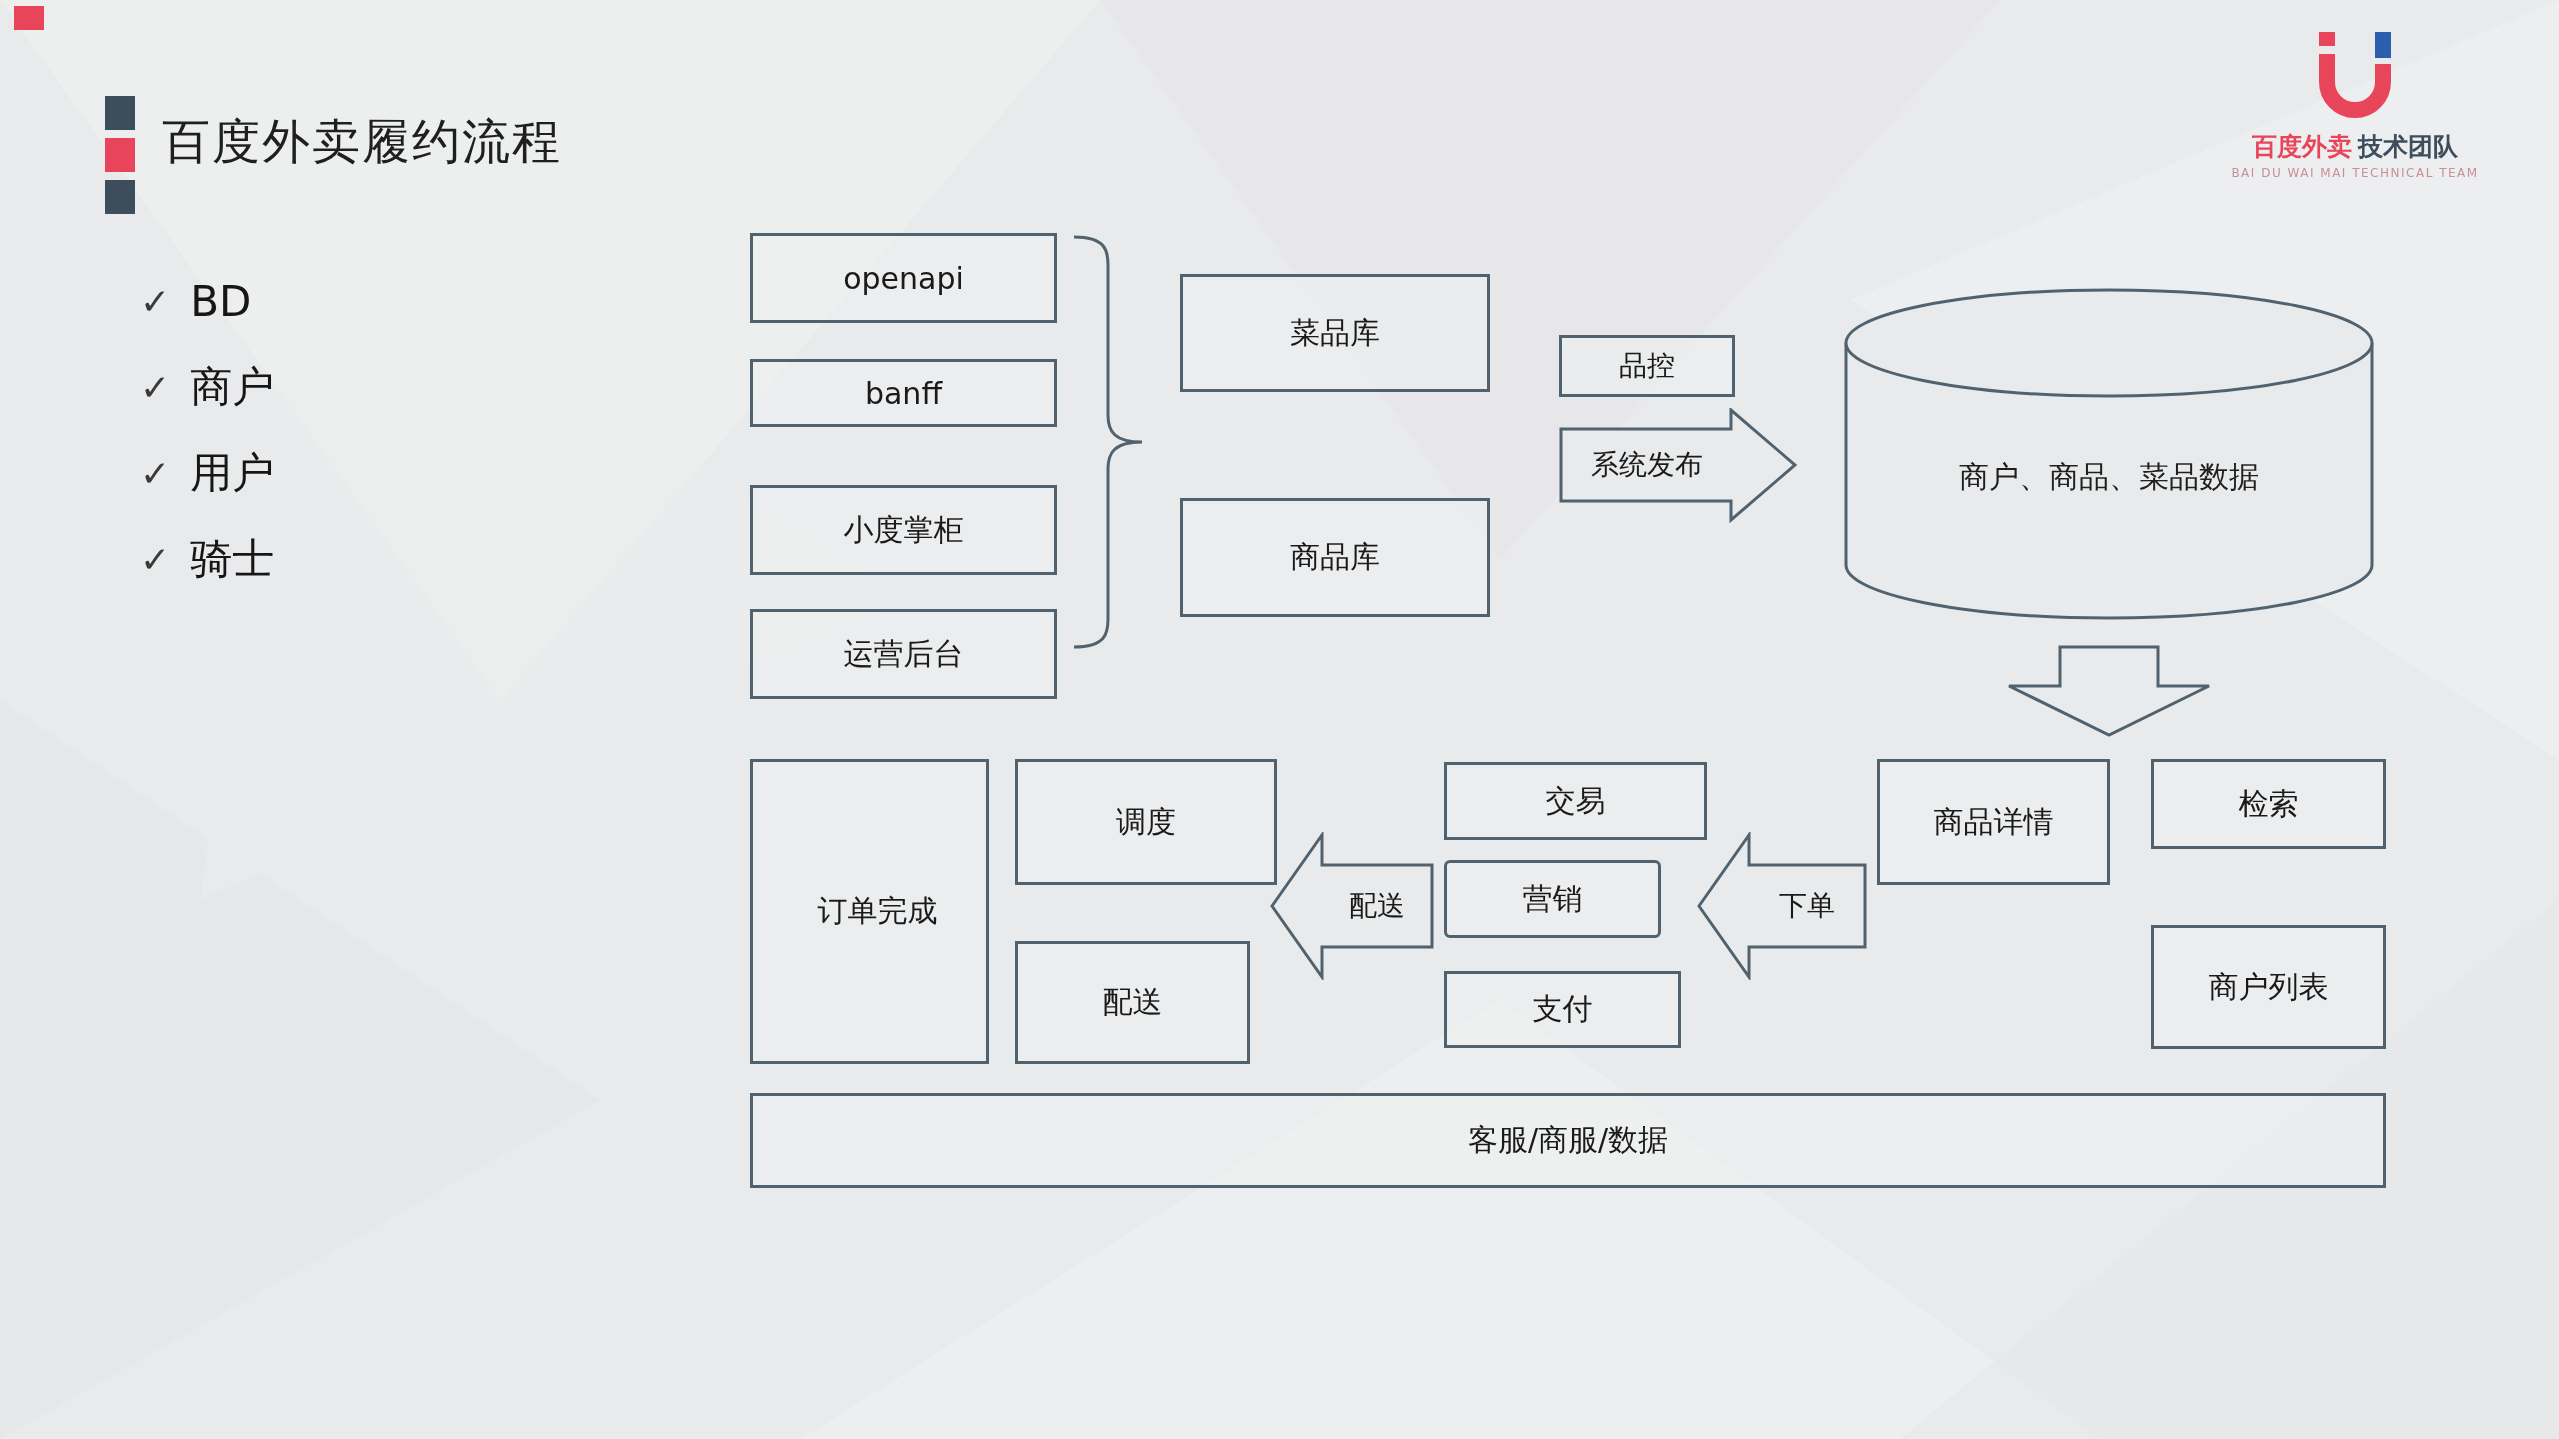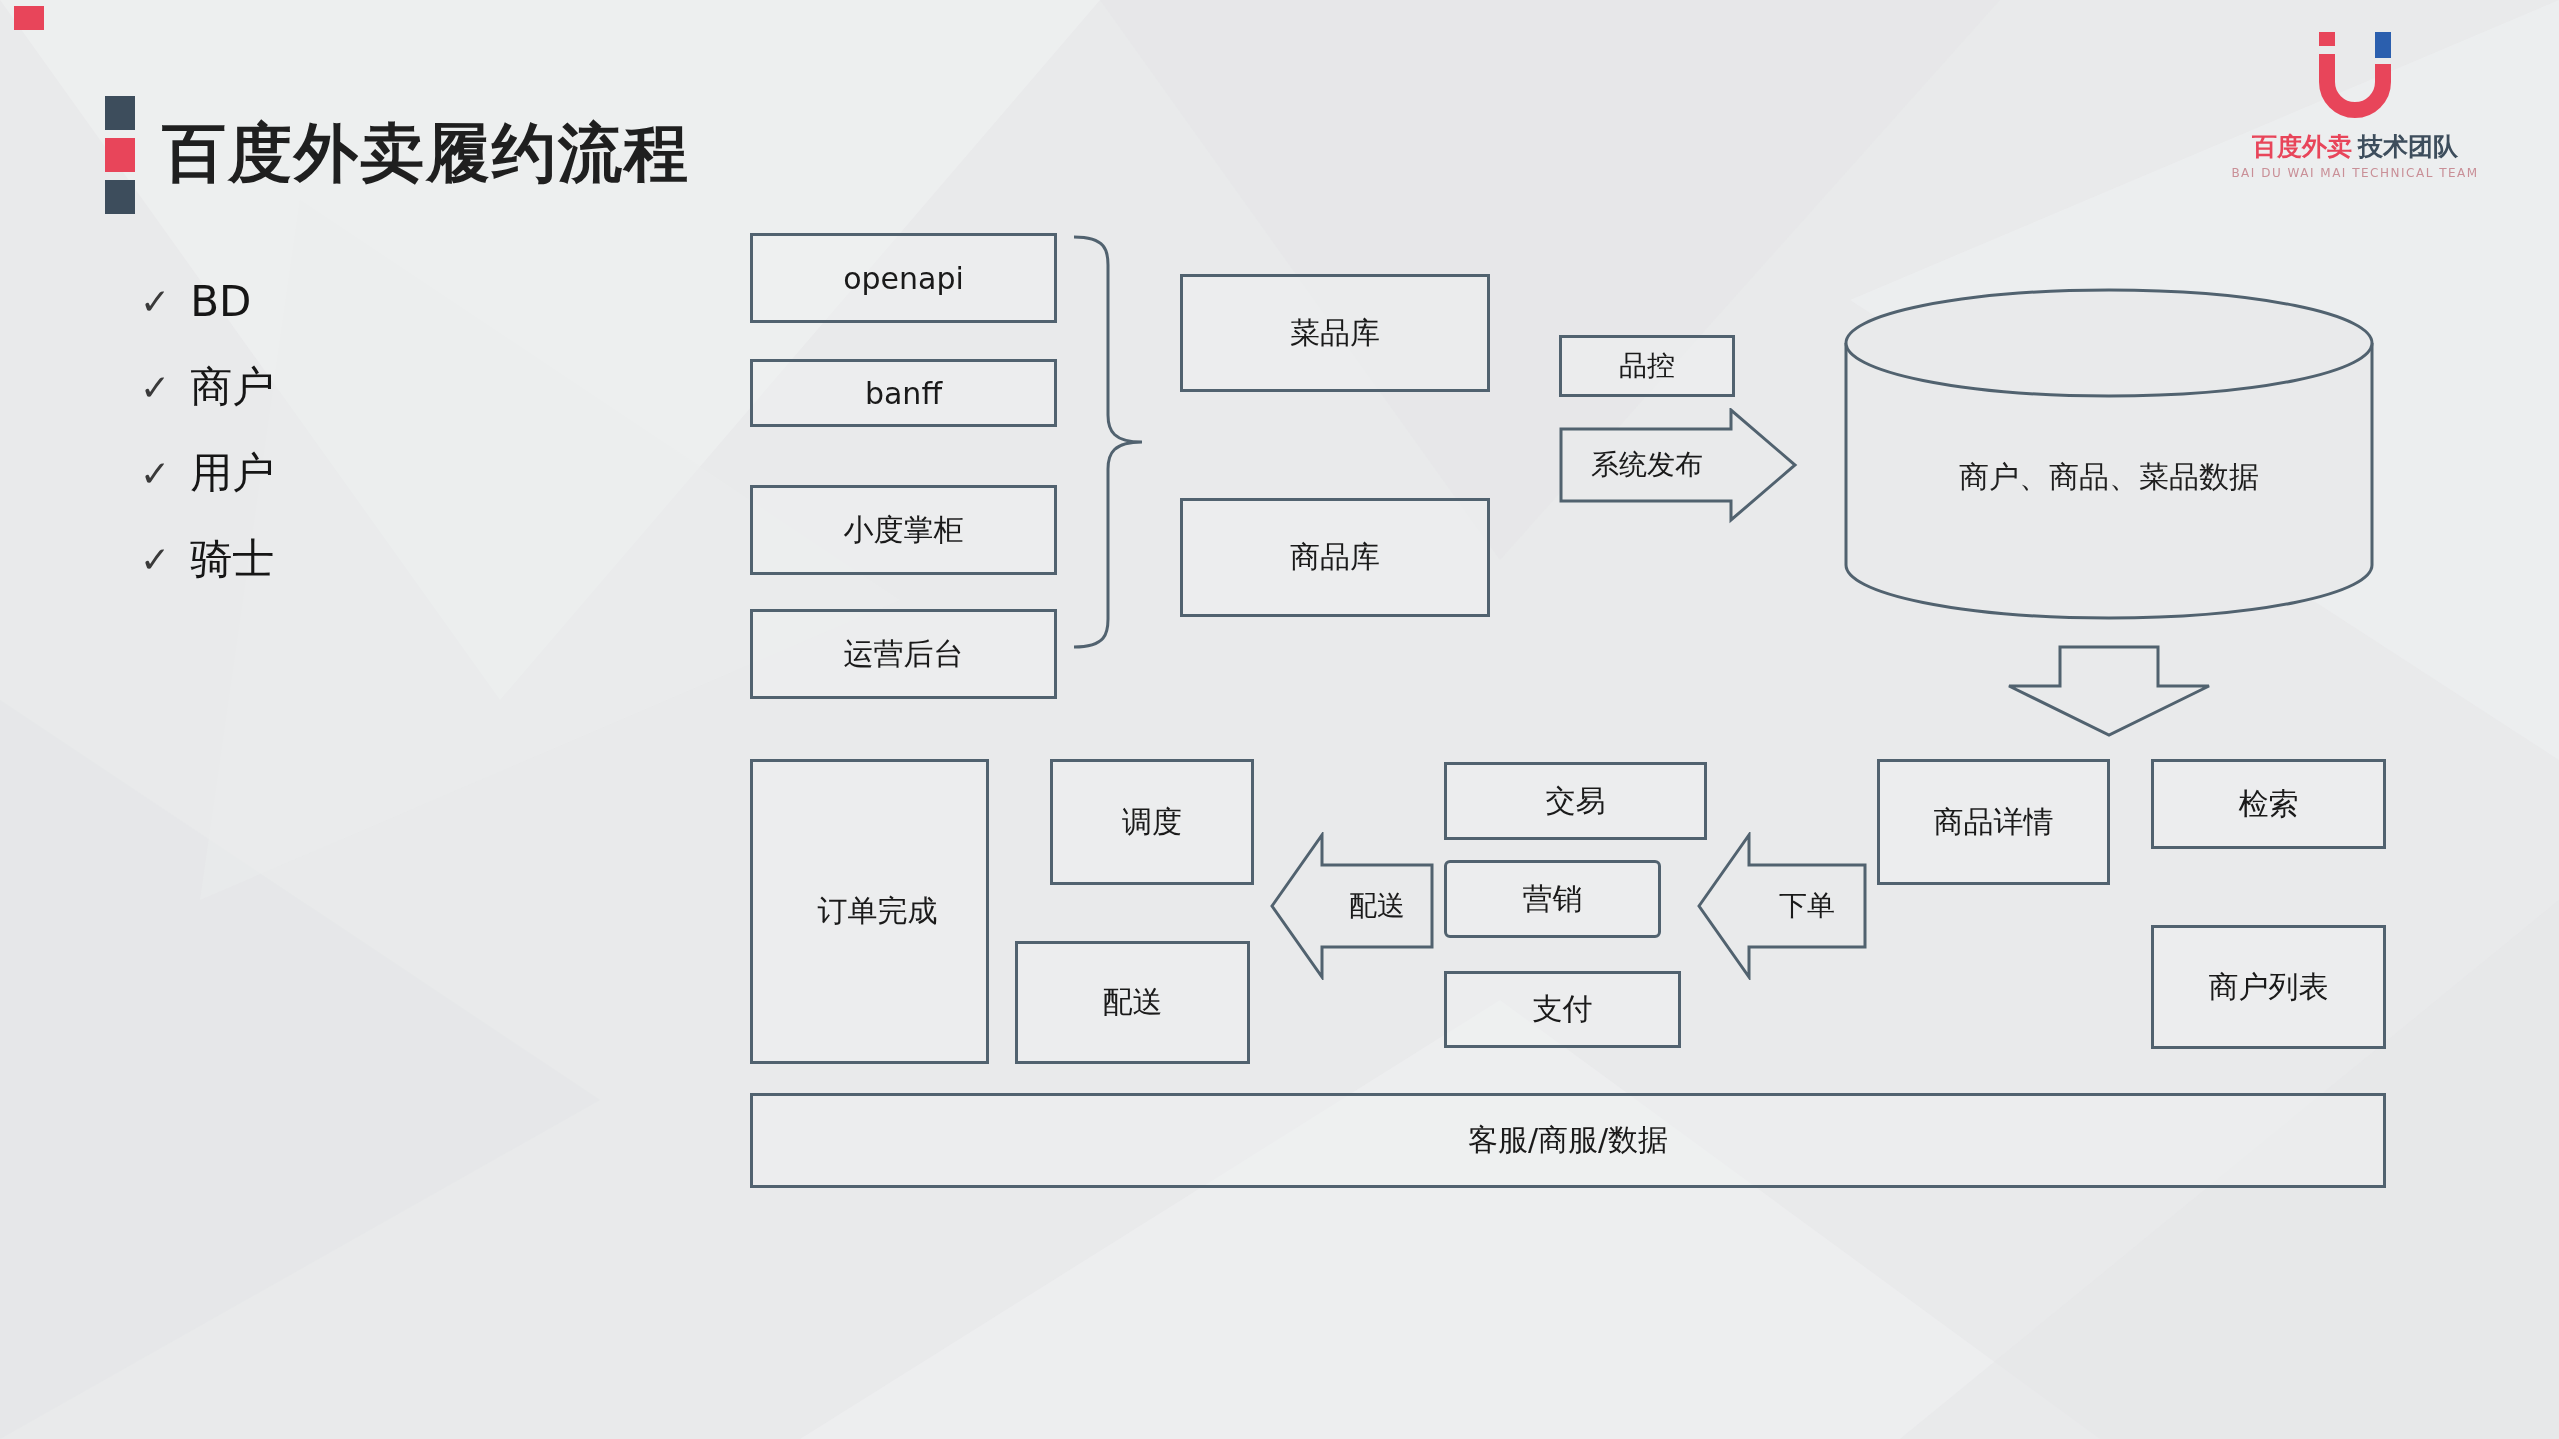--- a/index.html
+++ b/index.html
@@ -18,21 +18,21 @@
   }
   #bg-pattern{position:absolute;left:0;top:0;z-index:0;}
   .layer{position:absolute;z-index:1;}
 
   
   .corner-accent{left:14px;top:6px;width:30px;height:24px;background:var(--red);}
   .bullet{left:105px;width:30px;height:34px;}
   .bullet.b1{top:96px;background:#3D4D5C;}
   .bullet.b2{top:138px;background:var(--red);}
   .bullet.b3{top:180px;background:#3D4D5C;}
-  .page-title{left:162px;top:110px;font-size:64px;font-weight:700;letter-spacing:2px;text-align:right;}
+  .page-title{left:162px;top:110px;font-size:48px;font-weight:400;letter-spacing:2px;text-align:right;}
 
   
   .logo{left:2230px;top:30px;width:250px;text-align:center;}
   .logo svg{display:block;margin:0 auto;}
   .logo-line{margin-top:8px;font-size:25px;font-weight:700;white-space:nowrap;}
   .logo-line .brand{color:var(--red);}
   .logo-line .team{color:#3D4D5C;margin-left:6px;}
   .logo-sub{margin-top:3px;font-size:12px;letter-spacing:1.5px;color:#C98F97;white-space:nowrap;}
 
   
@@ -153,20 +153,20 @@
 
   <div class="box" style="left:1444px;top:762px;width:263px;height:78px;">交易</div>
   <div class="box" style="left:1444px;top:860px;width:217px;height:78px;border-radius:6px;">营销</div>
   <div class="box" style="left:1444px;top:971px;width:237px;height:77px;">支付</div>
 
   <svg class="shape" style="left:1270px;top:832px;" width="164" height="148" viewBox="0 0 164 148">
     <path d="M2,74 L52,3 L52,33 L162,33 L162,115 L52,115 L52,145 Z"></path>
   </svg>
   <div class="arrow-label" style="left:1322px;top:865px;width:110px;height:82px;">配送</div>
 
-  <div class="box" style="left:1050px;top:759px;width:204px;height:126px;">调度</div>
+  <div class="box" style="left:1015px;top:759px;width:262px;height:126px;">调度</div>
   <div class="box" style="left:1015px;top:941px;width:235px;height:123px;">配送</div>
 
   <div class="box" style="left:750px;top:759px;width:239px;height:305px;padding-left:16px;">订单完成</div>
 
   <div class="box" style="left:750px;top:1093px;width:1636px;height:95px;">客服/商服/数据</div>
 
 </div>
 
 </body></html>

